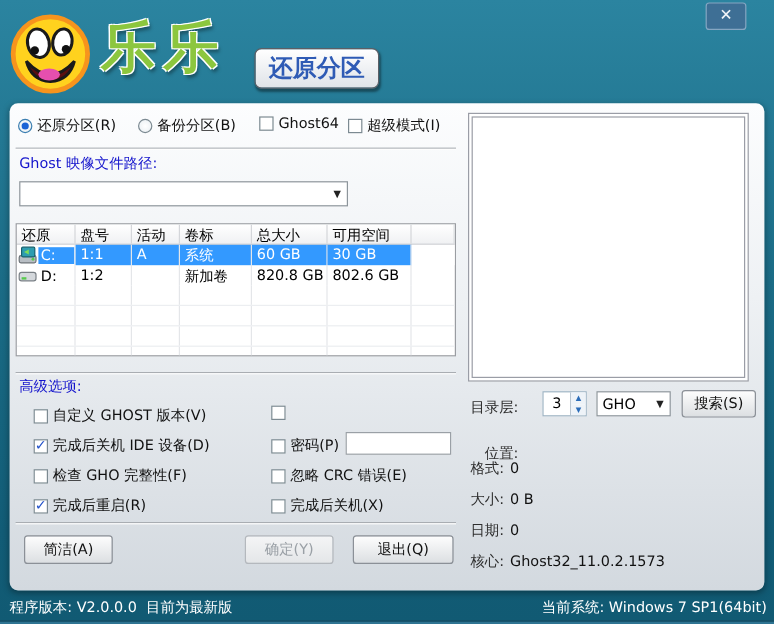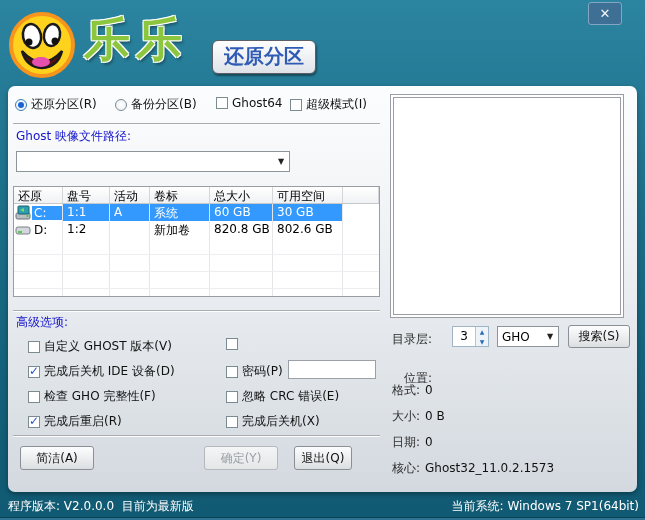--- a/index.html
+++ b/index.html
@@ -103,21 +103,21 @@
   .o4{left:20px; top:302px;} .o5{left:218px; top:302px;}
   .o6{left:20px; top:327px;} .o7{left:218px; top:327px;}
   .pwd-input {
     position:absolute; left:280px; top:274px; width:88px; height:19px;
     border:1px solid #9aa0a6; background:#fff; font-size:12px; padding:0 3px;
     font-family:inherit;
   }
 
   .btn-simple { left:12px;  top:360px; width:74px; height:24px; }
   .btn-ok     { left:196px; top:360px; width:74px; height:24px; }
-  .btn-exit   { left:286px; top:360px; width:58px; height:24px; }
+  .btn-exit   { left:286px; top:360px; width:84px; height:24px; }
 
   
   .listbox-outer {
     position:absolute; left:382px; top:8px; width:234px; height:224px;
     border:1px solid #9a9da6; background:#fff; padding:2px;
   }
   .listbox-inner { width:100%; height:100%; border:1px solid #9a9da6; background:#fff; }
 
   .dir-label { position:absolute; left:384px; top:245px; color:#2a2a2a; }
   .spinner {

